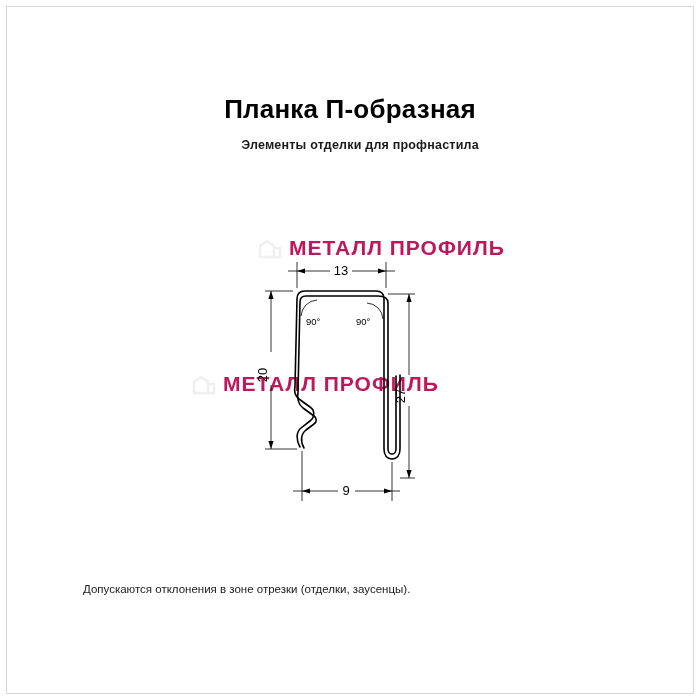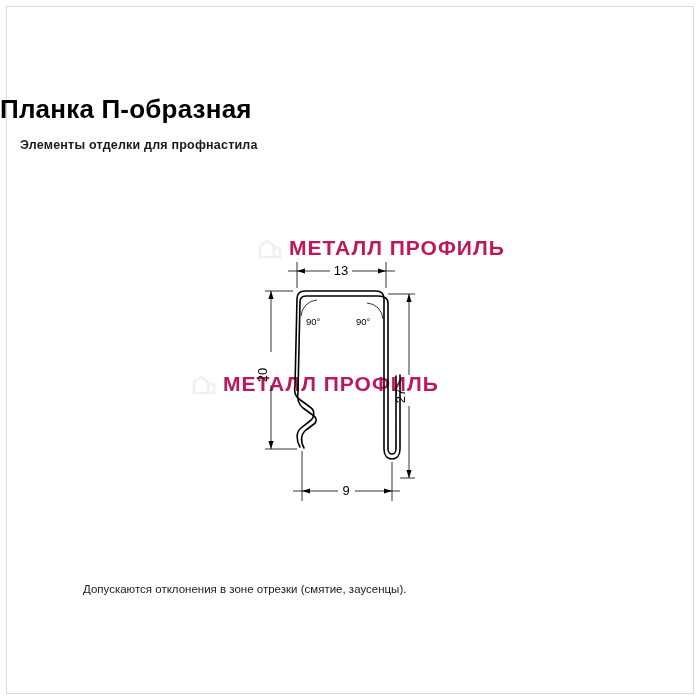--- a/index.html
+++ b/index.html
@@ -22,21 +22,21 @@
     width: 688px;
     height: 688px;
     border: 1px solid #d8d8d8;
     box-sizing: border-box;
   }
   .title-block {
     position: absolute;
     left: 0;
     top: 92px;
     width: 700px;
-    text-align: left;
+    text-align: center;
   }
   .title-main {
     font-size: 26px;
     font-weight: bold;
     letter-spacing: 0.2px;
     line-height: 34px;
     color: #000000;
   }
   .title-sub {
     font-size: 12.5px;
@@ -189,14 +189,14 @@
   </g>
   <text class="ang-text" x="306" y="325">90°</text>
 
   <g stroke="#000000" stroke-width="0.8" fill="none">
     <path d="M367 303 A 17 17 0 0 1 383 319"></path>
   </g>
   <text class="ang-text" x="356" y="325">90°</text>
 </svg>
 
 <div class="notes">
-  <div>Допускаются отклонения в зоне отрезки (смятие, заусенцы).</div>
+  <div>Допускаются отклонения в зоне отрезки (отделки, заусенцы).</div>
 </div>
 
 </body></html>

